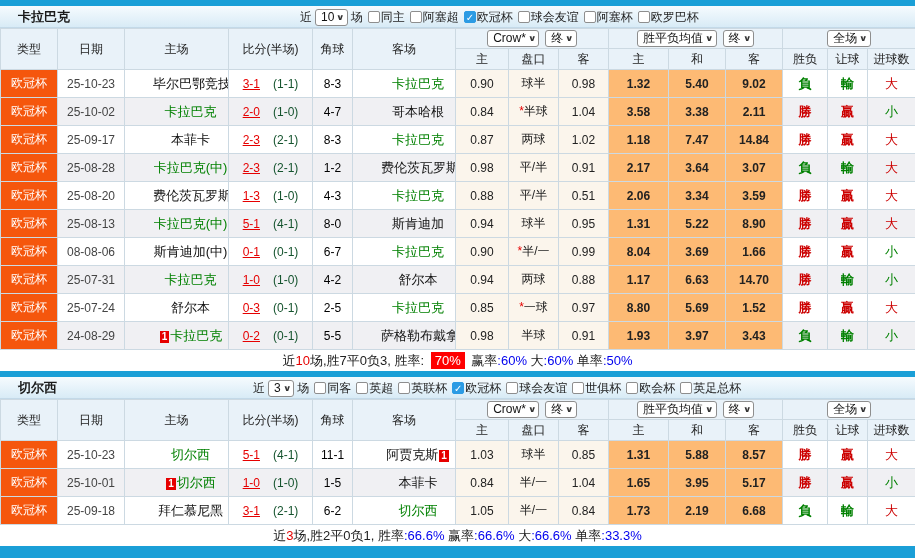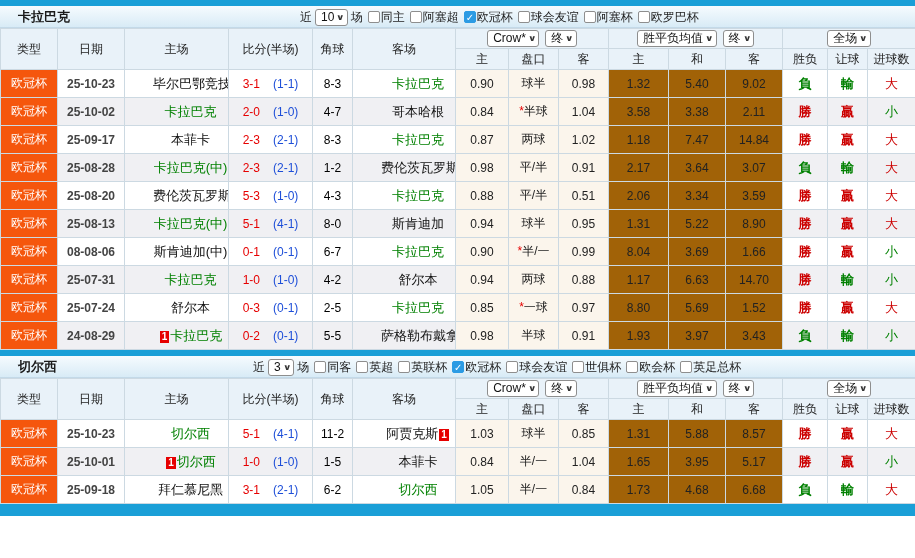--- a/index.html
+++ b/index.html
@@ -24,27 +24,27 @@
   .cb{width:12px;height:12px;border:1px solid #8e8e8e;border-radius:2px;background:#fff;
       display:inline-block;margin:0 1px 0 5px;text-align:center;font-size:10px;line-height:11px;}
   .cb.on{background:var(--cbblue);border-color:var(--cbblue);color:#fff;font-weight:bold;}
   .tbl{border-collapse:collapse;table-layout:fixed;width:915px;font-size:12px;}
   .tbl th,.tbl td{border:1px solid #ccd9e2;text-align:center;padding:0;overflow:hidden;white-space:nowrap;}
   .tbl th{background:#e9f2f9;font-weight:normal;color:#222;height:20px;font-size:12px;}
   .tbl thead tr:last-child th{height:21px;}
   .tbl tbody tr{height:28px;background:#fff;}
   .tbl tbody tr:nth-child(even){background:#f0f0f3;}
   td.type{background:var(--orange);color:#fff;}
-  td.date{color:#444;font-weight:bold;}
+  td.date{color:#444;}
   td.team{font-size:13px;color:#111;padding-left:28px;}
   td.team.grn,.grn{color:var(--grn);}
-  .fs{color:var(--scarlet);margin-right:13px;}
-  .hs{color:#1d4ed8;}
+  .fs{color:var(--scarlet);margin-right:13px;text-decoration:underline;}
+  .hs{color:#14532d;}
   td.crow{background:#fbf5ec;color:#222;}
-  td.avg{background:#a16207;color:#222;}
+  td.avg{background:#fdba74;color:#222;font-weight:bold;}
   .star{color:var(--scarlet);}
   td.res{font-weight:bold;font-size:13px;}
   td.goal{font-size:13px;}
   .r{color:var(--red);} .g{color:var(--grn);}
   .badge{background:var(--scarlet);color:#fff;font-size:10px;line-height:12px;padding:0 2px;
          display:inline-block;font-weight:bold;margin:0 1px;}
   .summary{height:21px;line-height:21px;text-align:center;font-size:13px;color:#222;background:#fff;}
   .sg.red{color:var(--scarlet);}
   .sg.blue{color:var(--blue);}
   .sg.redbox{background:var(--boxred);color:#fff;padding:1px 4px;margin:0 3px;}
@@ -214,21 +214,21 @@
               <td class="avg">3.64</td>
               <td class="avg">3.07</td>
               <td class="res g">負</td>
               <td class="res g">輸</td>
               <td class="goal r">大</td>
             </tr>
             <tr>
               <td class="type">欧冠杯</td>
               <td class="date">25-08-20</td>
               <td class="team"><span>费伦茨瓦罗斯</span></td>
-              <td><span class="fs">5-3</span><span class="hs">(1-0)</span></td>
+              <td><span class="fs">1-3</span><span class="hs">(1-0)</span></td>
               <td>4-3</td>
               <td class="team grn"><span>卡拉巴克</span></td>
               <td class="crow">0.88</td>
               <td class="crow"><span>平/半</span></td>
               <td class="crow">0.51</td>
               <td class="avg">2.06</td>
               <td class="avg">3.34</td>
               <td class="avg">3.59</td>
               <td class="res r">勝</td>
               <td class="res r">贏</td>
@@ -314,20 +314,21 @@
               <td class="crow">0.91</td>
               <td class="avg">1.93</td>
               <td class="avg">3.97</td>
               <td class="avg">3.43</td>
               <td class="res g">負</td>
               <td class="res g">輸</td>
               <td class="goal g">小</td>
             </tr>
           </tbody>
         </table>
+        <div class="summary"><span class="sg plain">近</span><span class="sg red">10</span><span class="sg plain">场,胜7平0负3, 胜率: </span><span class="sg redbox">70%</span><span class="sg plain"> 赢率</span><span class="sg blue">:60%</span><span class="sg plain"> 大</span><span class="sg blue">:60%</span><span class="sg plain"> 单率</span><span class="sg blue">:50%</span></div>
       </div>
       <div class="bar"></div>
       <div class="section" id="sec1">
         <div class="sechd">
           <span class="title">切尔西</span>
           <div class="ctrls">
             <span class="t">近</span>
             <div class="sel">
               <span class="sv">3</span>
               <span class="chev">∨</span>
@@ -423,21 +424,21 @@
               <th>让球</th>
               <th>进球数</th>
             </tr>
           </thead>
           <tbody>
             <tr>
               <td class="type">欧冠杯</td>
               <td class="date">25-10-23</td>
               <td class="team grn"><span>切尔西</span></td>
               <td><span class="fs">5-1</span><span class="hs">(4-1)</span></td>
-              <td>11-2</td>
+              <td>11-1</td>
               <td class="team"><span>阿贾克斯</span><span class="badge">1</span></td>
               <td class="crow">1.03</td>
               <td class="crow"><span>球半</span></td>
               <td class="crow">0.85</td>
               <td class="avg">1.31</td>
               <td class="avg">5.88</td>
               <td class="avg">8.57</td>
               <td class="res r">勝</td>
               <td class="res r">贏</td>
               <td class="goal r">大</td>
@@ -463,24 +464,25 @@
               <td class="type">欧冠杯</td>
               <td class="date">25-09-18</td>
               <td class="team"><span>拜仁慕尼黑</span></td>
               <td><span class="fs">3-1</span><span class="hs">(2-1)</span></td>
               <td>6-2</td>
               <td class="team grn"><span>切尔西</span></td>
               <td class="crow">1.05</td>
               <td class="crow"><span>半/一</span></td>
               <td class="crow">0.84</td>
               <td class="avg">1.73</td>
-              <td class="avg">4.68</td>
+              <td class="avg">2.19</td>
               <td class="avg">6.68</td>
               <td class="res g">負</td>
               <td class="res g">輸</td>
               <td class="goal r">大</td>
             </tr>
           </tbody>
         </table>
+        <div class="summary"><span class="sg plain">近</span><span class="sg red">3</span><span class="sg plain">场,胜2平0负1, 胜率</span><span class="sg blue">:66.6%</span><span class="sg plain"> 赢率</span><span class="sg blue">:66.6%</span><span class="sg plain"> 大</span><span class="sg blue">:66.6%</span><span class="sg plain"> 单率</span><span class="sg blue">:33.3%</span></div>
       </div>
     </div>
   <div class="bar bottom"></div>
 </div>
 
 </body></html>

